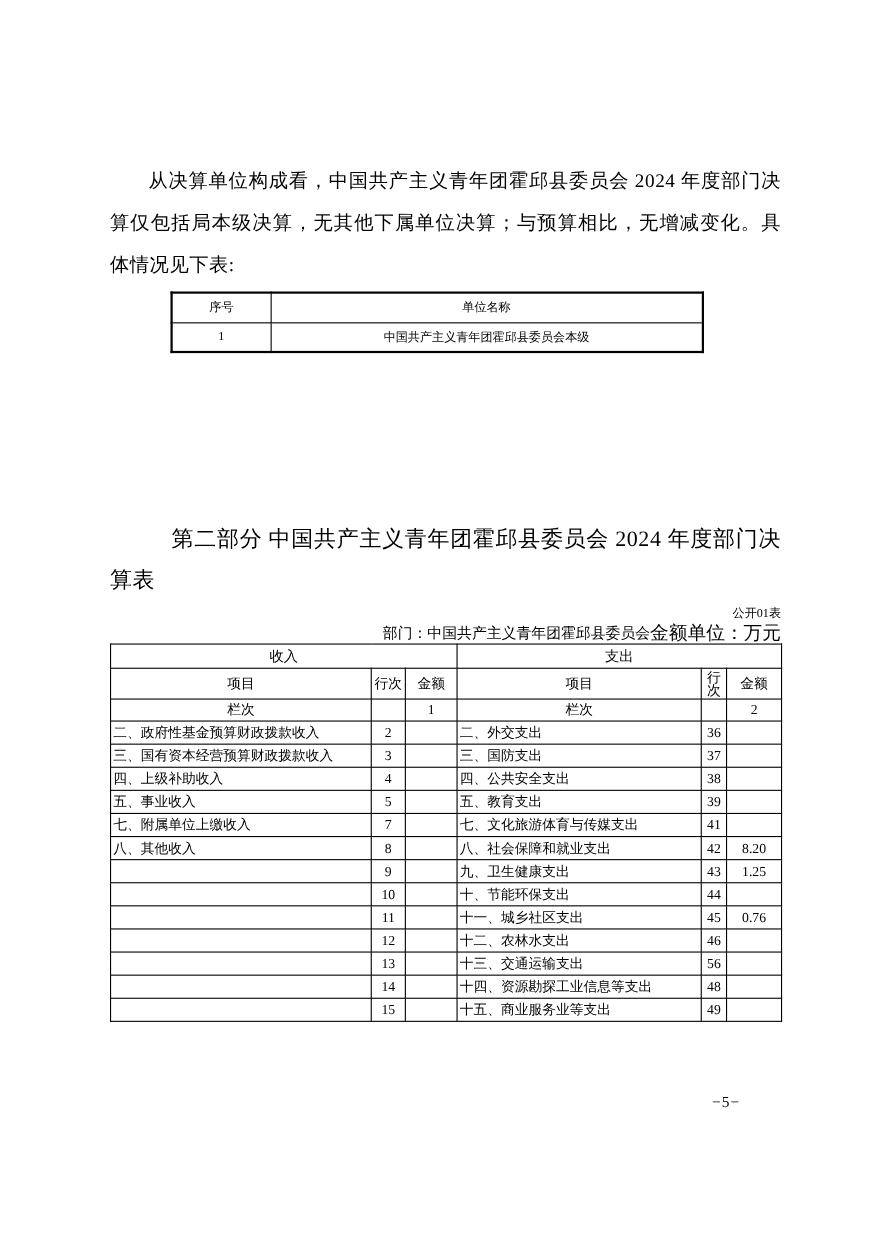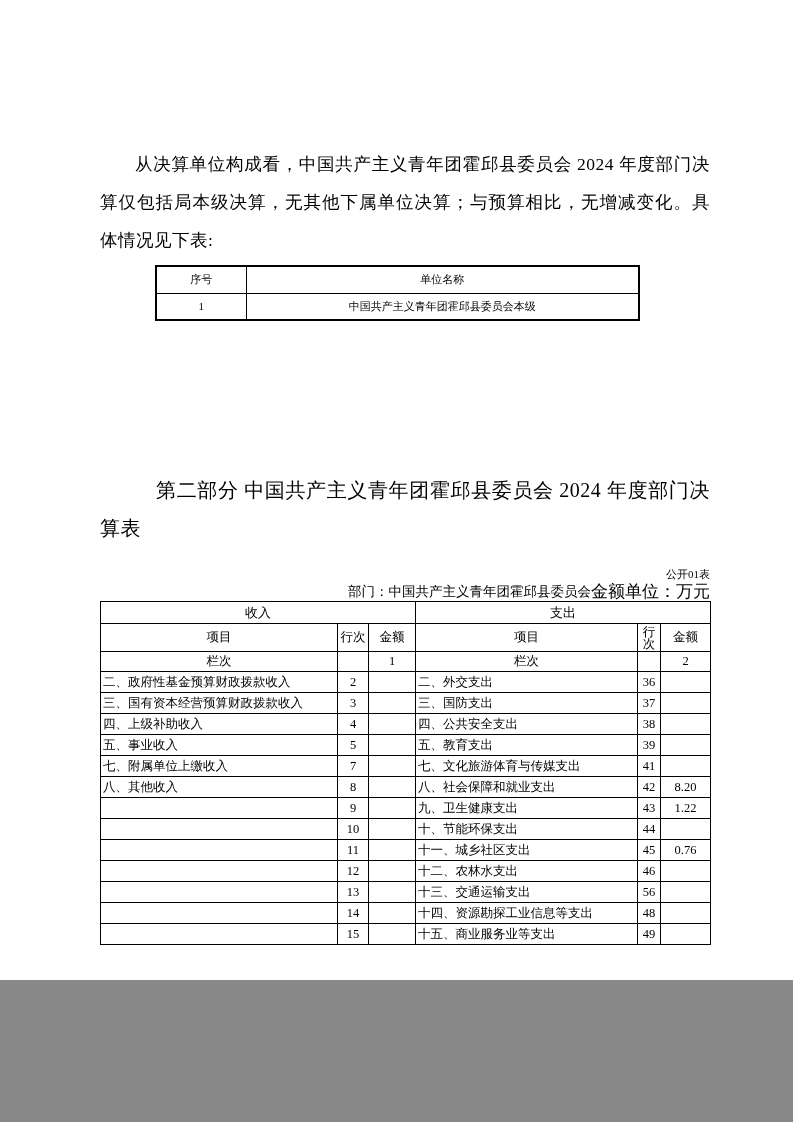--- a/index.html
+++ b/index.html
@@ -1,19 +1,19 @@
 <!DOCTYPE html>
 <html><head>
 <meta charset="utf-8">
 <style>
   * { margin:0; padding:0; box-sizing:border-box; }
   html,body { background:#888; }
   body { font-family:"Liberation Serif","DejaVu Serif",serif; color:#000; }
   .page {
-    width:793px; height:980px; background:#fff; margin:0 auto;
+    width:793px; height:1122px; background:#fff; margin:0 auto;
     position:relative; overflow:hidden;
   }
   .content { padding:145px 83px 0 100px; }
 
   .para {
     font-size:17.5px; line-height:38px; text-align:justify;
     text-indent:2em; letter-spacing:0.5px;
   }
 
   .unit-table {
@@ -25,21 +25,21 @@
   }
   .unit-table .col-xh { width:90px; }
 
   .section-title {
     margin-top:150px; font-size:20px; font-weight:normal;
     line-height:38px; text-align:justify; text-indent:2.8em; letter-spacing:0.5px;
   }
 
   .table-title { margin-top:8px; font-size:17px; text-align:center; letter-spacing:1px; }
 
-  .table-code { margin-top:20px; font-size:11px; text-align:right; line-height:14px; }
+  .table-code { margin-top:4px; font-size:11px; text-align:right; line-height:14px; }
 
   .meta-row {
     display:flex; justify-content:flex-end; align-items:flex-end;
     margin-top:2px; line-height:18px;
   }
   .meta-dept { font-size:13.5px; }
   .meta-unit { font-size:17px; }
 
   .summary-table {
     border-collapse:collapse; width:610px; font-size:12.5px;
@@ -172,21 +172,21 @@
             <td class="item">八、社会保障和就业支出</td>
             <td class="num">42</td>
             <td class="num">8.20</td>
           </tr>
           <tr>
             <td class="item"></td>
             <td class="num">9</td>
             <td class="num"></td>
             <td class="item">九、卫生健康支出</td>
             <td class="num">43</td>
-            <td class="num">1.22</td>
+            <td class="num">1.25</td>
           </tr>
           <tr>
             <td class="item"></td>
             <td class="num">10</td>
             <td class="num"></td>
             <td class="item">十、节能环保支出</td>
             <td class="num">44</td>
             <td class="num"></td>
           </tr>
           <tr>

